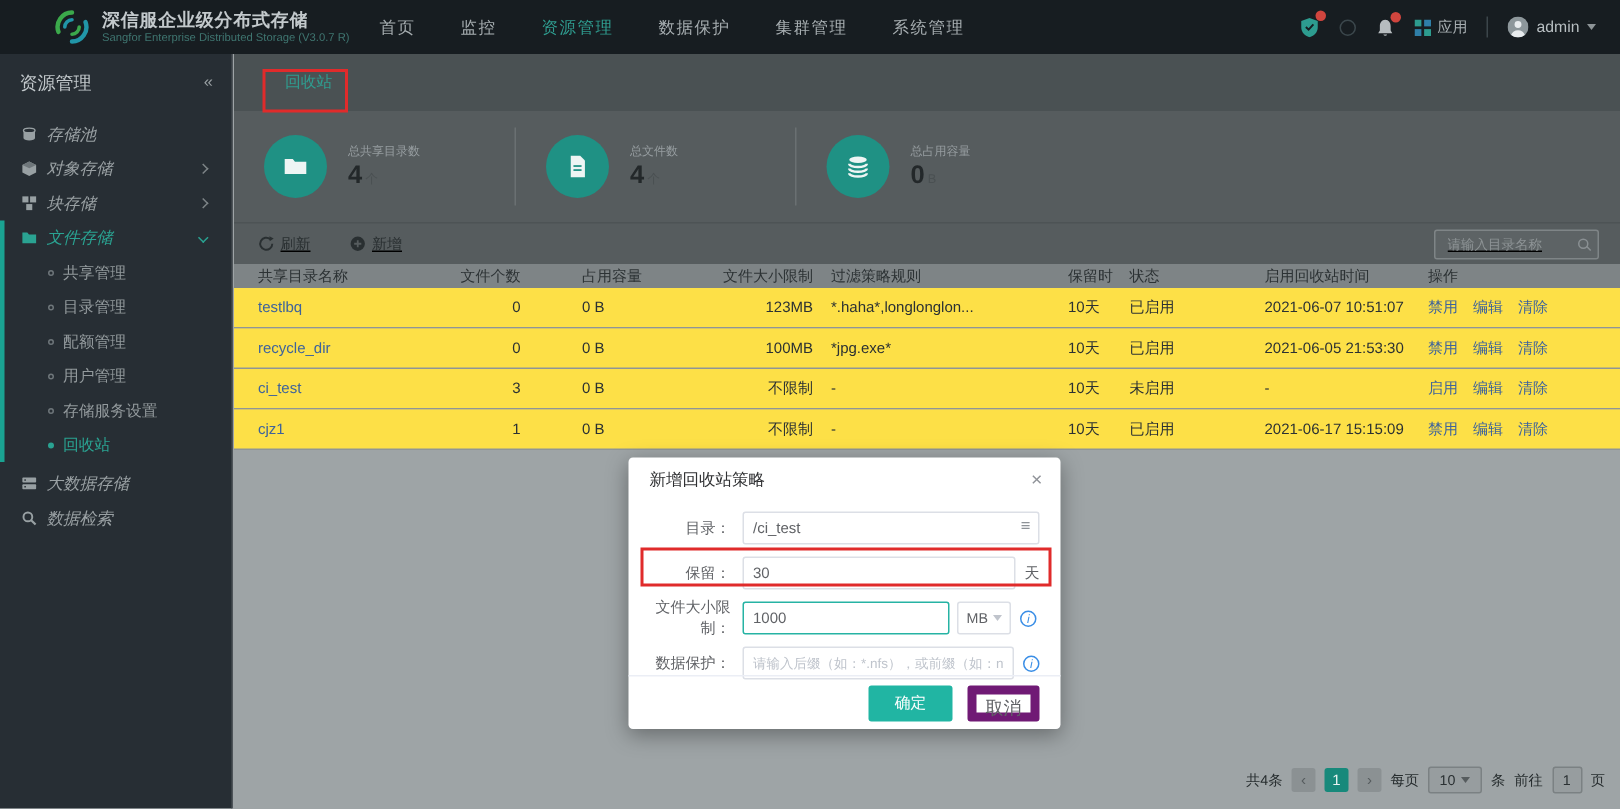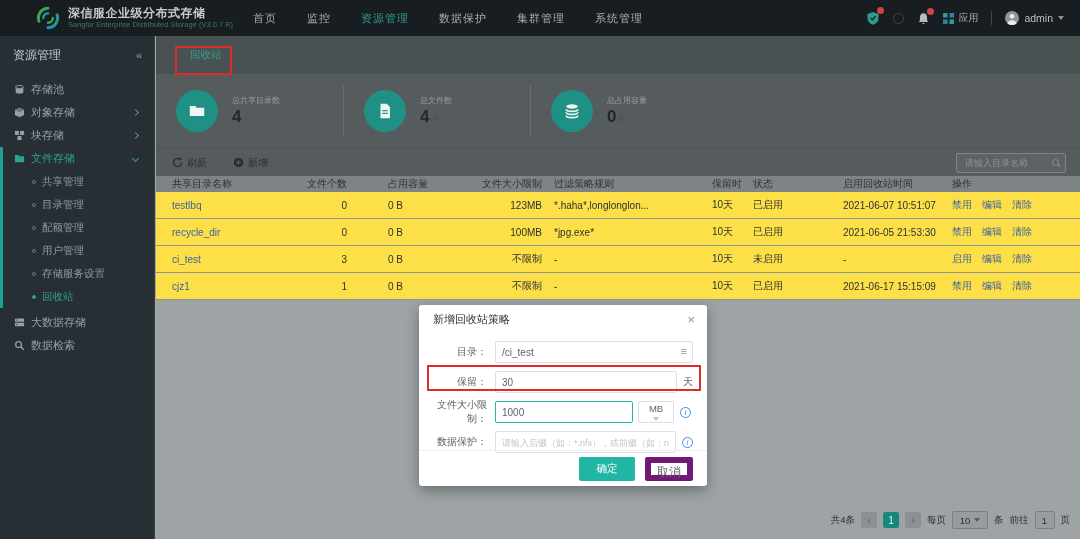--- a/index.html
+++ b/index.html
@@ -29,21 +29,21 @@
   .user-group { display:flex; align-items:center; gap:5px; cursor:pointer; }
   .user-name { font-size:10.5px; color:#b8bfc2;text-align:right; }
   .caret-down { width:0; height:0; border-left:3.5px solid transparent; border-right:3.5px solid transparent;
                 border-top:4px solid #8d9497; }
   
   .sidebar { position:absolute; top:36px; left:0; bottom:0; width:155px; background:#272e34;
              border-right:1px solid #3a4146; z-index:5; }
   .sb-header { height:30px; display:flex; align-items:center; padding:0 12px 0 13px; margin-top:4px; }
   .sb-title { font-size:12px; color:#c2c8cb; }
   .sb-collapse { margin-left:auto; color:#9aa1a4; font-size:11px; cursor:pointer; }
-  .sb-item { height:23px; display:flex; align-items:center; padding-left:13px; cursor:pointer; }
+  .sb-item { height:23px; display:flex; align-items:center; padding-left:13px; cursor:pointer;font-style:italic; }
   .sb-item .sb-ic { width:13px; display:flex; justify-content:center; margin-right:5px; flex-shrink:0;}
   .sb-item .sb-label { font-size:11px; color:#9aa1a4; }
   .sb-item.active .sb-label { color:#2aa392; }
   .chev { width:5px; height:5px; border-right:1.2px solid #7d8487; border-bottom:1.2px solid #7d8487;
           margin-left:auto; margin-right:16px; }
   .chev.right { transform:rotate(-45deg); }
   .chev.down { transform:rotate(45deg); border-color:#2aa392; }
   .sb-group { border-left:3px solid #1aa392; }
   .sb-group .sb-item { padding-left:10px; }
   .sb-sub { height:23px; display:flex; align-items:center; padding-left:29px; cursor:pointer; }
@@ -58,21 +58,21 @@
   .stats { height:74px; background:#565c5e; display:flex; align-items:center; }
   .stat-card { width:187px; height:52px; display:flex; align-items:center; padding-left:20px; }
   .stat-card + .stat-card { border-left:1px solid #6a7072; }
   .stat-circle { width:42px; height:42px; border-radius:50%; background:#1f9184; display:flex;
                  align-items:center; justify-content:center; flex-shrink:0; }
   .stat-text { margin-left:14px; }
   .stat-label { font-size:8px; color:#969da0; margin-bottom:2px; }
   .stat-value { font-size:17px; font-weight:bold; color:#23282a; line-height:17px; }
   .stat-unit { font-size:8.5px; font-weight:normal; color:#4a5052; margin-left:2px; }
   .toolbar { height:28px; background:#565c5e; border-top:1px solid #4d5355; display:flex; align-items:center;
-             padding:0 14px 0 16px; }
+             padding:0 14px 0 16px;text-decoration:underline; }
   .tool-btn { display:flex; align-items:center; gap:4px; font-size:10px; color:#292f31; cursor:pointer; }
   .tool-btn + .tool-btn { margin-left:26px; }
   .search-box { margin-left:auto; width:110px; height:20px; border:1px solid #7f8587; border-radius:2px;
                 display:flex; align-items:center; padding:0 6px; background:#5d6365; }
   .search-box input { flex:1; border:none; outline:none; background:transparent; font-size:9px;
                       color:#c7cdd0; font-family:"Liberation Sans",sans-serif; min-width:0;}
   .search-box input::placeholder { color:#8d9395; }
   .mag { width:7px; height:7px; border:1.2px solid #8a9093; border-radius:50%; position:relative;
          flex-shrink:0; cursor:pointer;}
   .mag::after { content:''; position:absolute; width:4px; height:1.2px; background:#8a9093;
@@ -111,21 +111,21 @@
   .m-label { width:62px; text-align:right; font-size:10px; color:#606266; padding-right:8px; flex-shrink:0; }
   .m-input-wrap { position:relative; flex:1; height:22px; }
   .m-input { width:100%; height:22px; border:1px solid #dcdfe6; border-radius:2px; padding:0 6px;
              font-size:10px; color:#606266; outline:none; font-family:"Liberation Sans",sans-serif; }
   .m-input.teal { border-color:#26b3a4; }
   .m-input::placeholder { color:#bfc4cc; font-size:9px; }
   .menu-ic { position:absolute; right:6px; top:4px; font-size:11px; color:#8d9297; cursor:pointer; }
   .m-unit { font-size:10px; color:#606266; margin-left:6px; flex-shrink:0; }
   .m-select { width:36px; height:22px; border:1px solid #dcdfe6; border-radius:2px; margin-left:5px;
               display:flex; align-items:center; justify-content:center; gap:3px; font-size:9.5px;
-              color:#606266; cursor:pointer; flex-shrink:0;flex-direction:column; }
+              color:#606266; cursor:pointer; flex-shrink:0; }
   .m-select .caret-down { border-top-color:#c0c4cc; border-left-width:3px; border-right-width:3px; }
   .info-i { width:11px; height:11px; border:1px solid #3a8ee6; border-radius:50%; color:#3a8ee6;
             font-size:8px; font-style:italic; display:flex; align-items:center; justify-content:center;
             margin-left:6px; flex-shrink:0; cursor:pointer; }
   .m-foot { position:absolute; bottom:0; left:0; right:0; height:36px; border-top:1px solid #ebeef5;
             display:flex; align-items:center; justify-content:flex-end; padding-right:14px; gap:10px; }
   .btn-ok { width:56px; height:24px; background:#21b5a3; color:#ffffff; font-size:10.5px; border:none;
             border-radius:2px; cursor:pointer; font-family:"Liberation Sans",sans-serif; }
   .btn-cancel { width:48px; height:24px; background:#ffffff; color:#606266; font-size:12px;
                 border:6px solid #701a75; border-radius:2px; cursor:pointer;

